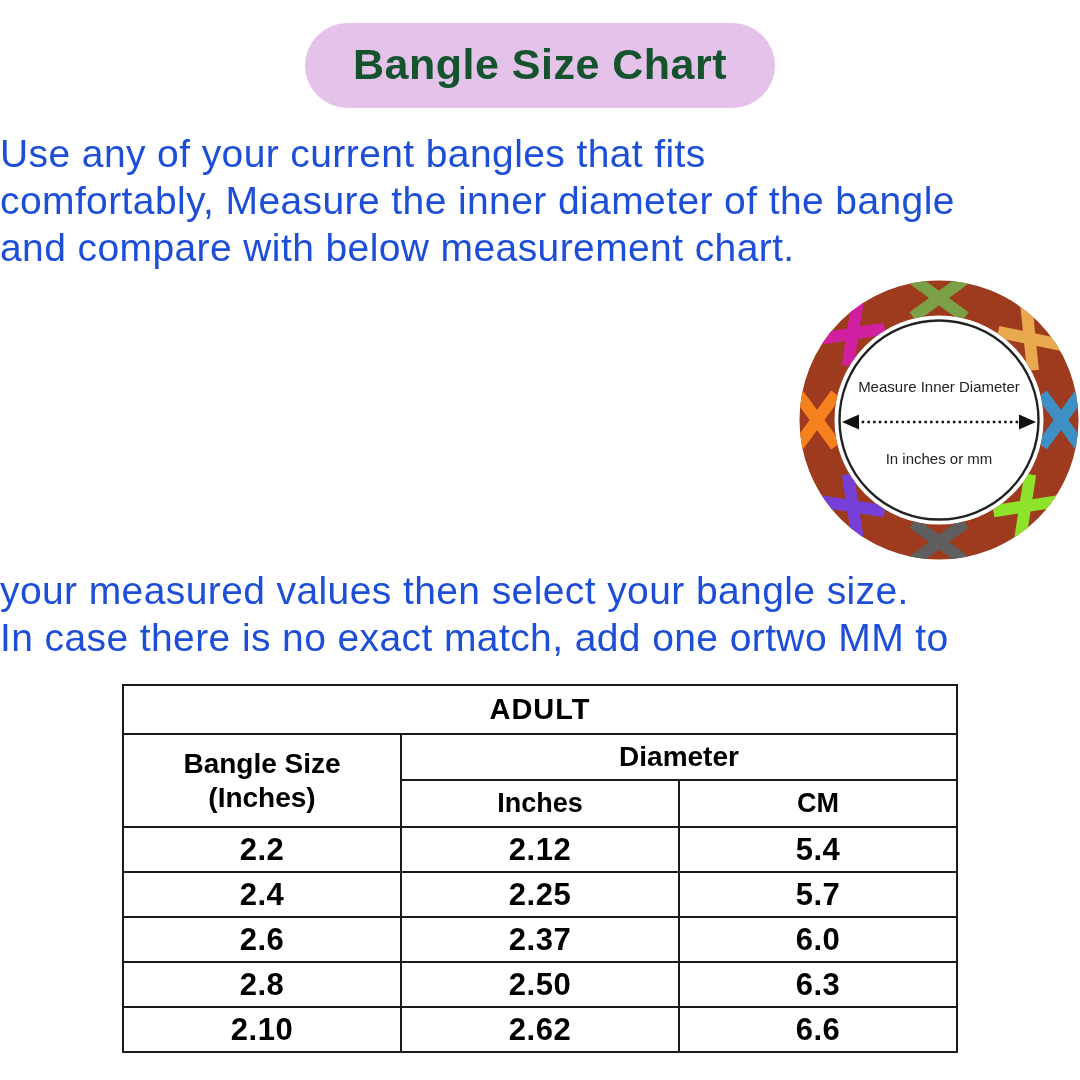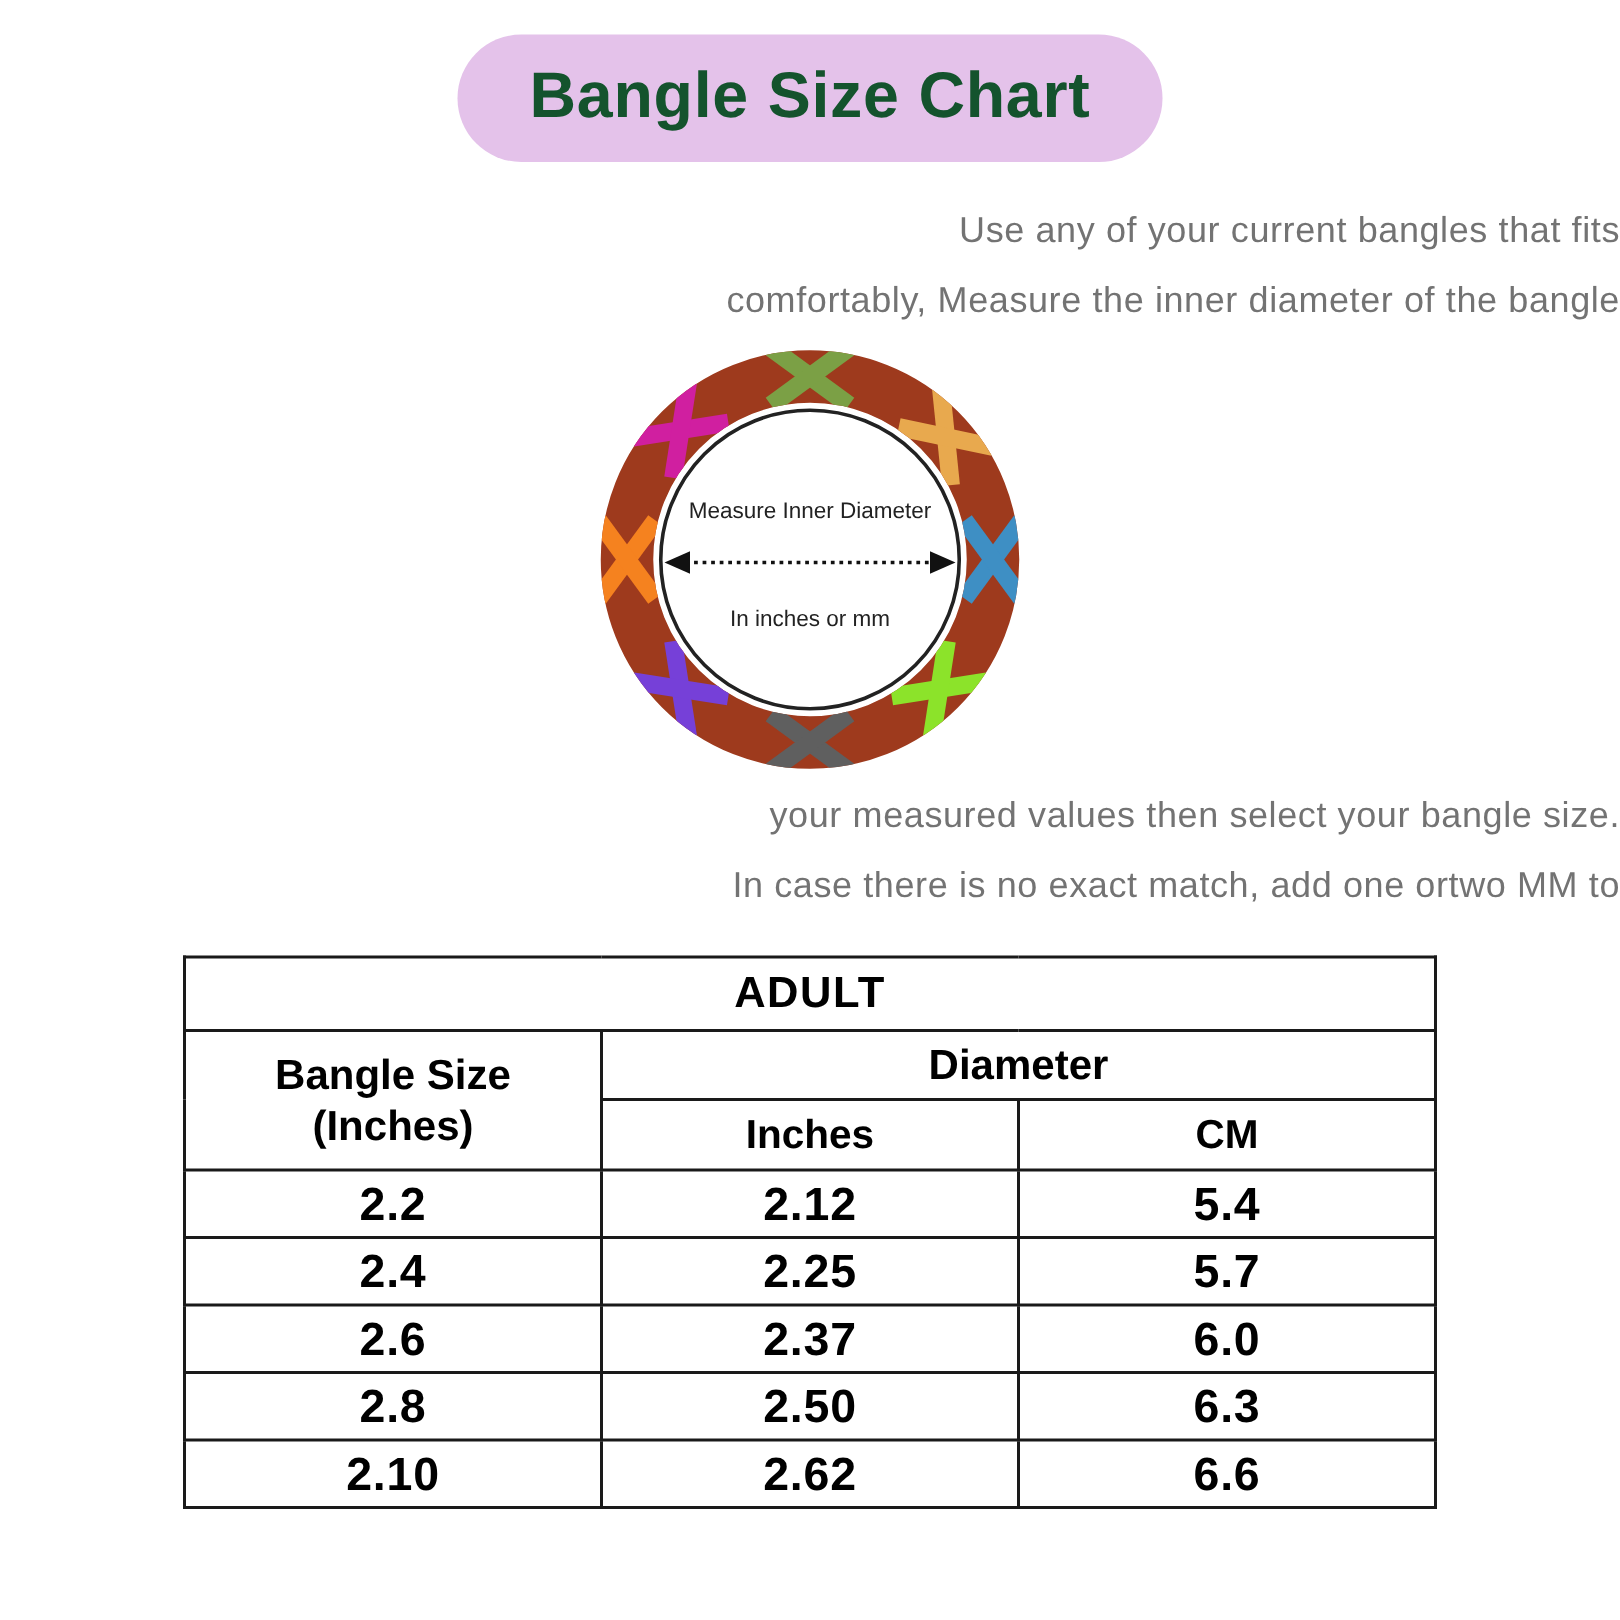--- a/index.html
+++ b/index.html
@@ -10,26 +10,26 @@
   }
   .title-pill{
     width:fit-content;margin:23px auto 0;
     background:#e4c2ea;border-radius:46px;
     padding:17px 48px 19px;
   }
   .title-pill h1{
     margin:0;font-size:43px;font-weight:800;letter-spacing:.5px;color:#14532d;
   }
   .para{
-    text-align:right;font-size:24px;line-height:47px;font-weight:500;
-    letter-spacing:.4px;color:#737373;
+    text-align:left;font-size:39px;line-height:47px;font-weight:500;
+    letter-spacing:.4px;color:#1d4ed8;
   }
   .para.intro{margin-top:22px;}
   .para.note{margin-top:6px;}
-  .bangle-wrap{display:flex;justify-content:center;margin-top:8px;}
+  .bangle-wrap{display:flex;justify-content:flex-end;margin-top:8px;}
   svg text{font-family:"Liberation Sans", sans-serif;}
   .size-table{
     width:836px;margin:23px auto 0;border-collapse:collapse;
     table-layout:fixed;
   }
   .size-table th,.size-table td{
     border:2.5px solid #1a1a1a;text-align:center;vertical-align:middle;
     padding:0;color:#000000;
   }
   .size-table col{width:33.33%;}
@@ -43,20 +43,21 @@
 </head>
 <body>
 
 <div class="title-pill">
   <h1>Bangle Size Chart</h1>
 </div>
 
 <div class="para intro">
   <div>Use any of your current  bangles that fits</div>
     <div>comfortably, Measure the inner diameter of the bangle</div>
+    <div>and compare with below measurement chart.</div>
 </div>
 
 <div class="bangle-wrap">
   <svg width="282" height="282" viewBox="0 0 282 282">
     <defs>
       <mask id="ringmask">
         <rect x="0" y="0" width="282" height="282" fill="black"></rect>
         <circle cx="141" cy="141" r="122" fill="none" stroke="white" stroke-width="35"></circle>
       </mask>
     </defs>

